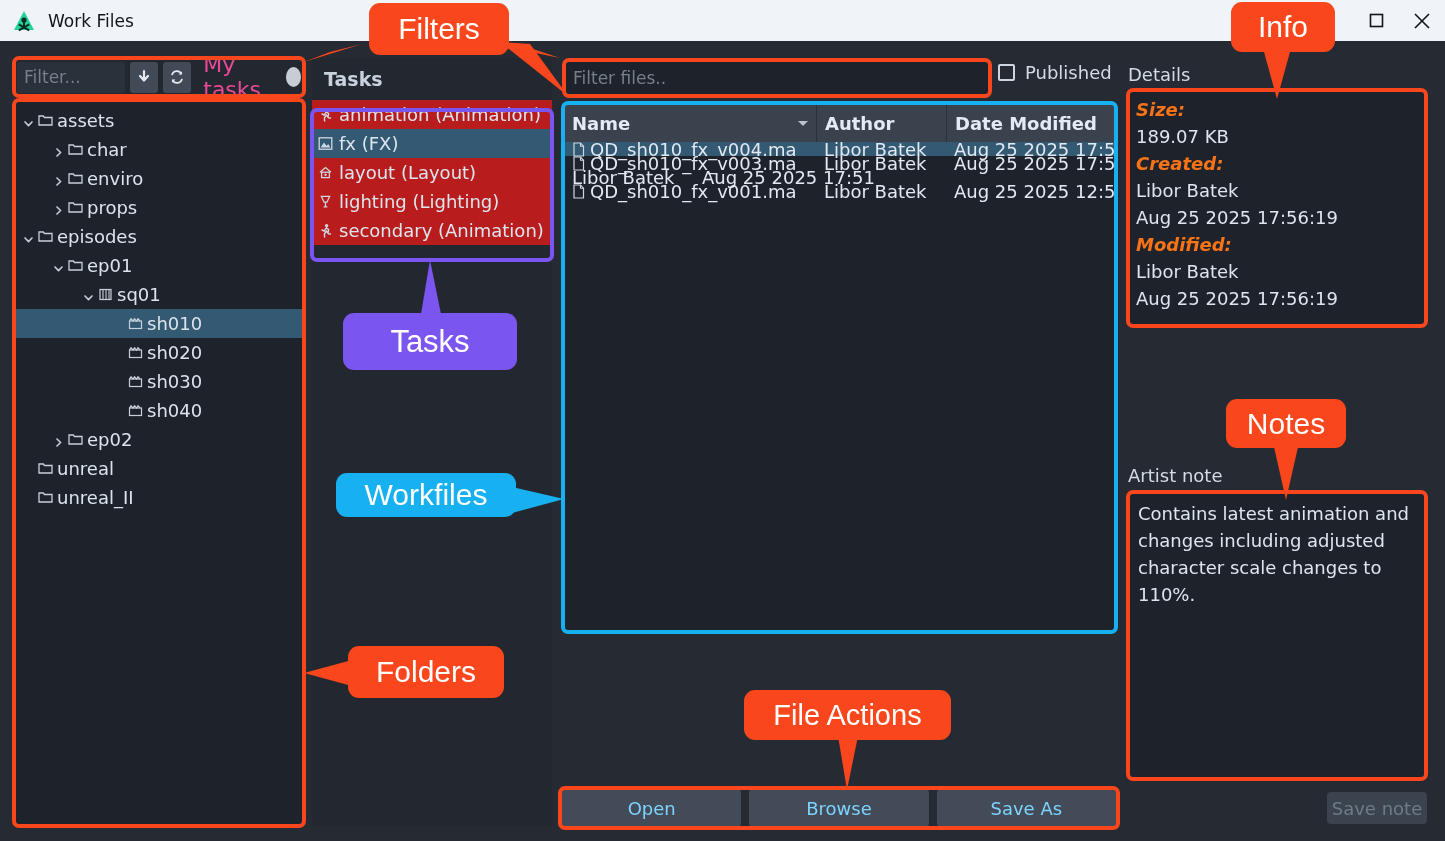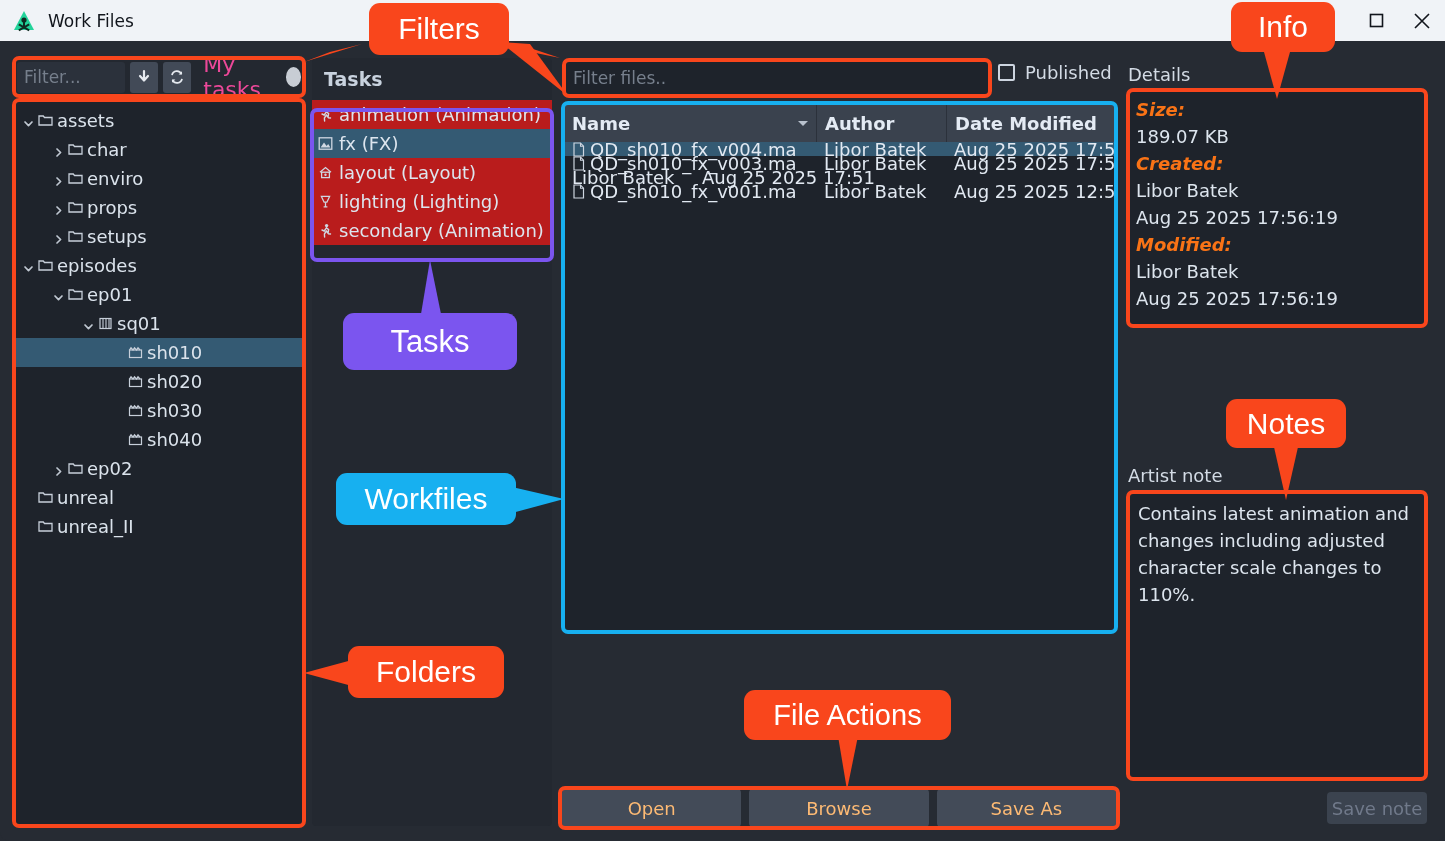--- a/index.html
+++ b/index.html
@@ -107,21 +107,21 @@
   .ft-row { display: flex; height: 14px; align-items: center; font-size: 18px; color: #e2e9f2; }
   .ft-row.selected { background: #345a73; }
   .ft-td { display: flex; align-items: center; padding-left: 8px; white-space: nowrap; }
   .file-ico { width: 18px; flex: 0 0 auto; display: flex; align-items: center; color: #cdd5e0; }
 
   .actions-bar {
     position: absolute; left: 562px; top: 789px; width: 554px; height: 38px;
     display: flex; gap: 8px;
   }
   .action-btn {
-    flex: 1; background: #434b58; border: none; border-radius: 4px; color: #fdba74;
+    flex: 1; background: #434b58; border: none; border-radius: 4px; color: #7dd3fc;
     font-size: 18px; font-family: "DejaVu Sans", sans-serif; cursor: pointer;
   }
 
   .details-label {
     position: absolute; left: 1128px; top: 64px; font-size: 18px; color: #d3dbe5;
   }
   .details-box {
     position: absolute; left: 1128px; top: 90px; width: 298px; height: 236px;
     background: #1e232b; border-radius: 4px; padding: 6px 8px;
     font-size: 18px; color: #dde5ee; line-height: 27px;
@@ -249,32 +249,20 @@
             <path d="M5 3 L8.6 6.5 L5 10" stroke="currentColor" stroke-width="1.7" fill="none" stroke-linecap="round" stroke-linejoin="round"></path>
           </svg></span>
         <span class="t-ico">
           <svg width="15" height="13" viewBox="0 0 15 13">
             <path d="M1 3.5 L1 11 L14 11 L14 3.5 L6.5 3.5 L5.3 2 L1 2 Z" fill="none" stroke="currentColor" stroke-width="1.3"></path>
           </svg>
         </span>
         <span>props</span>
       </div>
       <div class="tree-row">
-        <span style="width:38px;flex:0 0 auto"></span>
-        <span class="twisty"><svg width="13" height="13" viewBox="0 0 13 13">
-            <path d="M5 3 L8.6 6.5 L5 10" stroke="currentColor" stroke-width="1.7" fill="none" stroke-linecap="round" stroke-linejoin="round"></path>
-          </svg></span>
-        <span class="t-ico">
-          <svg width="15" height="13" viewBox="0 0 15 13">
-            <path d="M1 3.5 L1 11 L14 11 L14 3.5 L6.5 3.5 L5.3 2 L1 2 Z" fill="none" stroke="currentColor" stroke-width="1.3"></path>
-          </svg>
-        </span>
-        <span>setups</span>
-      </div>
-      <div class="tree-row">
         <span style="width:8px;flex:0 0 auto"></span>
         <span class="twisty"><svg width="13" height="13" viewBox="0 0 13 13">
             <path d="M3 5 L6.5 8.6 L10 5" stroke="currentColor" stroke-width="1.7" fill="none" stroke-linecap="round" stroke-linejoin="round"></path>
           </svg></span>
         <span class="t-ico">
           <svg width="15" height="13" viewBox="0 0 15 13">
             <path d="M1 3.5 L1 11 L14 11 L14 3.5 L6.5 3.5 L5.3 2 L1 2 Z" fill="none" stroke="currentColor" stroke-width="1.3"></path>
           </svg>
         </span>
         <span>episodes</span>
@@ -543,17 +531,17 @@
 
     <path d="M352 660 L304 673 L352 686 Z" fill="#f9461c"></path>
 
     <path d="M838 736 L847 790 L858 736 Z" fill="#f9461c"></path>
   </svg>
 
   <div class="callout c-orange" style="left:369px; top:3px;   width:140px; height:52px; font-size:30px;">Filters</div>
   <div class="callout c-orange" style="left:1231px; top:2px;  width:104px; height:50px; font-size:30px;">Info</div>
   <div class="callout c-purple" style="left:343px; top:313px; width:174px; height:57px; font-size:31px;">Tasks</div>
   <div class="callout c-orange" style="left:1226px; top:399px; width:120px; height:49px; font-size:30px;">Notes</div>
-  <div class="callout c-cyan" style="left:336px; top:473px; width:180px; height:52px; font-size:30px;">Workfiles</div>
+  <div class="callout c-cyan" style="left:336px; top:473px; width:180px; height:44px; font-size:30px;">Workfiles</div>
   <div class="callout c-orange" style="left:348px; top:646px; width:156px; height:52px; font-size:30px;">Folders</div>
   <div class="callout c-orange" style="left:744px; top:690px; width:207px; height:50px; font-size:29px;">File Actions</div>
 
 </div>
 
 </body></html>

